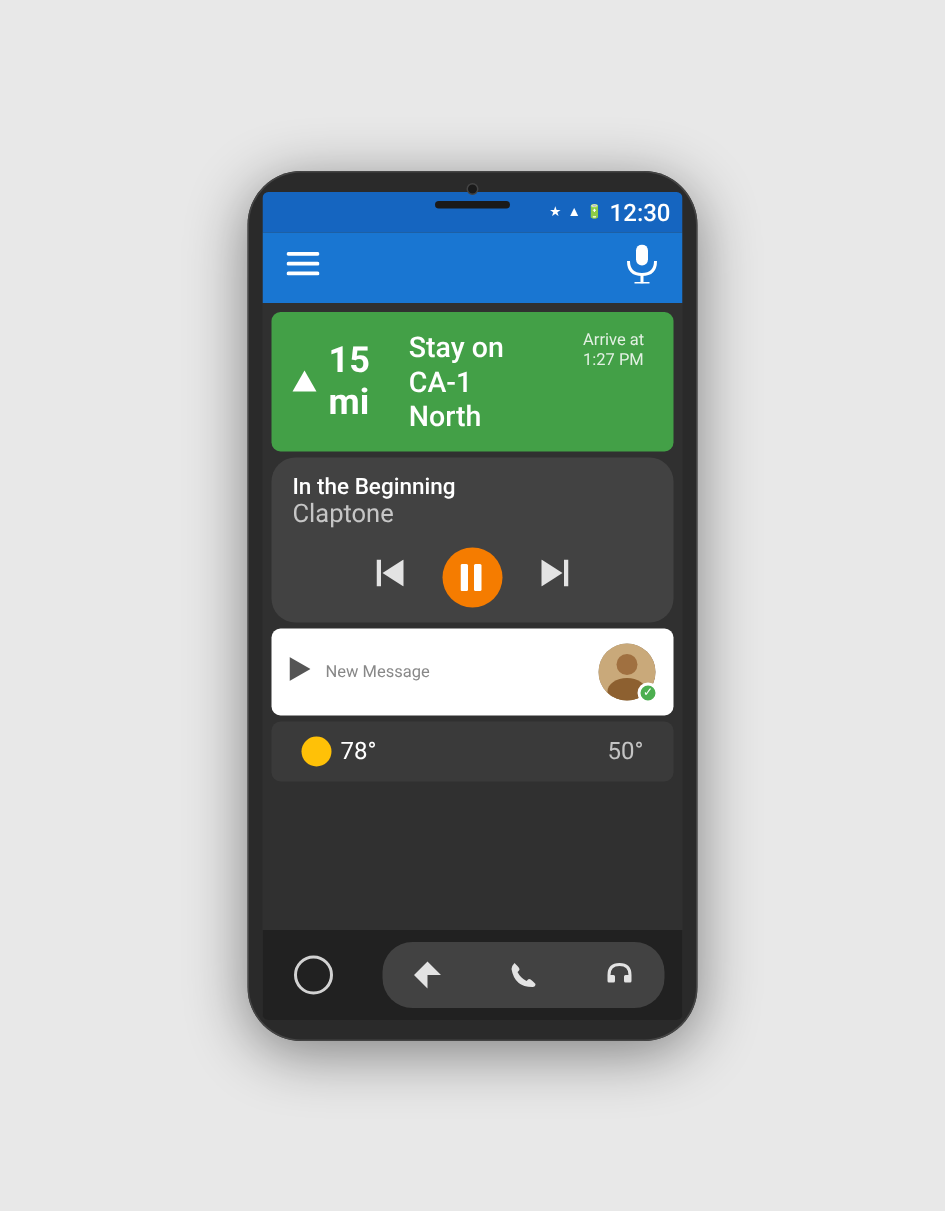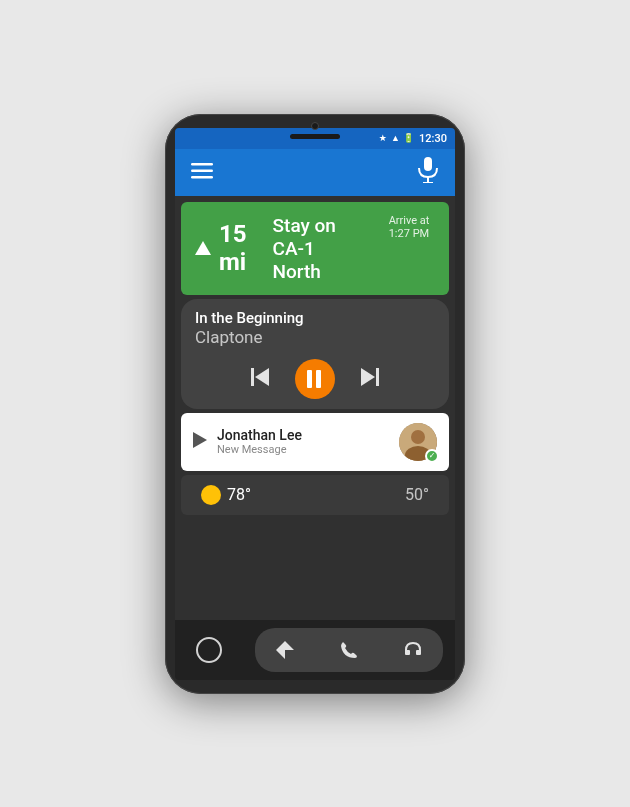--- a/index.html
+++ b/index.html
@@ -71,21 +71,21 @@
       display: flex;
       align-items: center;
       gap: 4px;
     }
     .status-icon {
       color: white;
       font-size: 9px;
     }
     .status-time {
       color: white;
-      font-size: 11px;
+      font-size: 16px;
       font-weight: 500;
     }
 
     
     .top-bar {
       background: #1976d2;
       display: flex;
       justify-content: space-between;
       align-items: center;
       padding: 8px 16px;
@@ -379,21 +379,20 @@
       </div>
     </div>
 
     <div class="message-card">
       <div class="msg-play">
         <svg width="14" height="16" viewBox="0 0 14 16" fill="#555">
           <polygon points="0,0 0,16 14,8"></polygon>
         </svg>
       </div>
       <div class="msg-text">
-        <div class="msg-sender">Jonathan Lee</div>
         <div class="msg-label">New Message</div>
       </div>
       <div class="msg-avatar">
         <div class="avatar-face">
           <svg width="38" height="38" viewBox="0 0 38 38">
             <rect width="38" height="38" fill="#c9a97a" rx="19"></rect>
             <circle cx="19" cy="14" r="7" fill="#a07040"></circle>
             <ellipse cx="19" cy="32" rx="13" ry="9" fill="#8d6030"></ellipse>
           </svg>
         </div>

